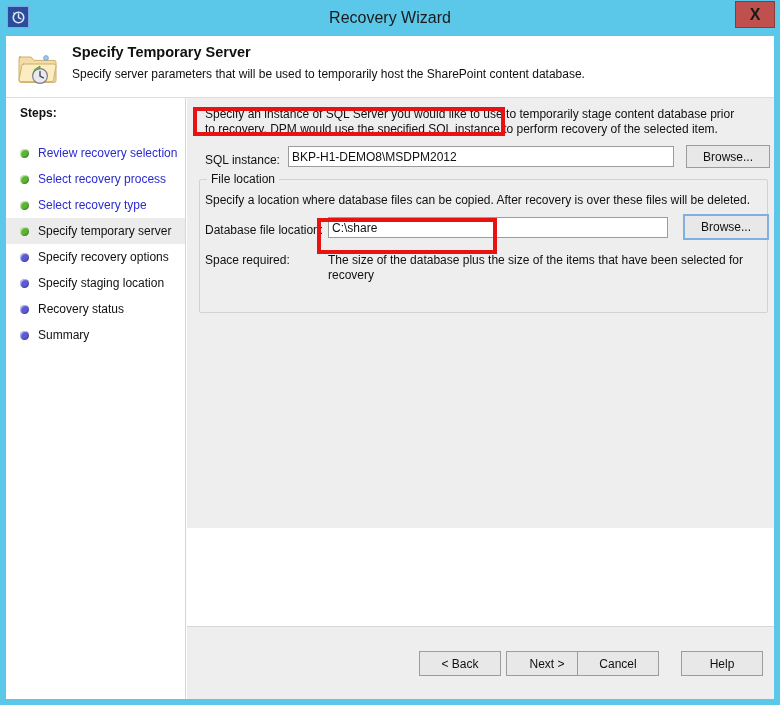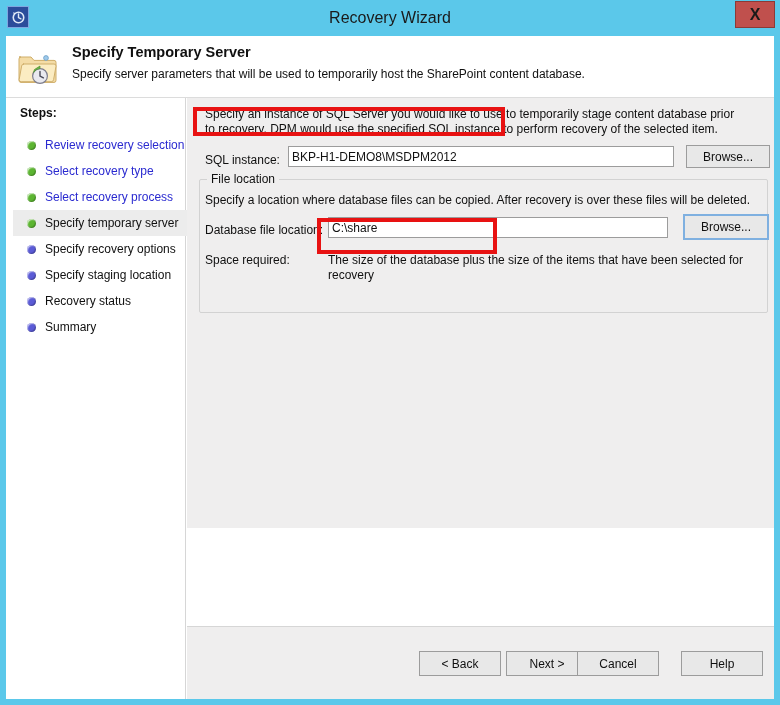--- a/index.html
+++ b/index.html
@@ -109,23 +109,22 @@
   }
   #steps-heading {
     position: absolute;
     left: 14px; top: 8px;
     font-size: 12px;
     font-weight: bold;
     color: #101010;
   }
   #steps-list {
     position: absolute;
-    left: 0; top: 34px;
+    left: 0; top: 42px;
     width: 179px;
-    padding-left: 7px;
   }
   .step-item {
     position: relative;
     height: 26px;
     display: flex;
     align-items: center;
     padding-left: 14px;
     box-sizing: border-box;
   }
   .step-item.current {
@@ -360,26 +359,26 @@
       <div id="steps-heading">Steps:</div>
       <div id="steps-list">
 
         <div class="step-item">
           <span class="step-dot done"></span>
           <span class="step-label link">Review recovery selection</span>
         </div>
 
         <div class="step-item">
           <span class="step-dot done"></span>
+          <span class="step-label link">Select recovery process</span>
+        </div>
+
+        <div class="step-item">
+          <span class="step-dot done"></span>
           <span class="step-label link">Select recovery type</span>
-        </div>
-
-        <div class="step-item">
-          <span class="step-dot done"></span>
-          <span class="step-label link">Select recovery process</span>
         </div>
 
         <div class="step-item current">
           <span class="step-dot done"></span>
           <span class="step-label">Specify temporary server</span>
         </div>
 
         <div class="step-item">
           <span class="step-dot pending"></span>
           <span class="step-label">Specify recovery options</span>

